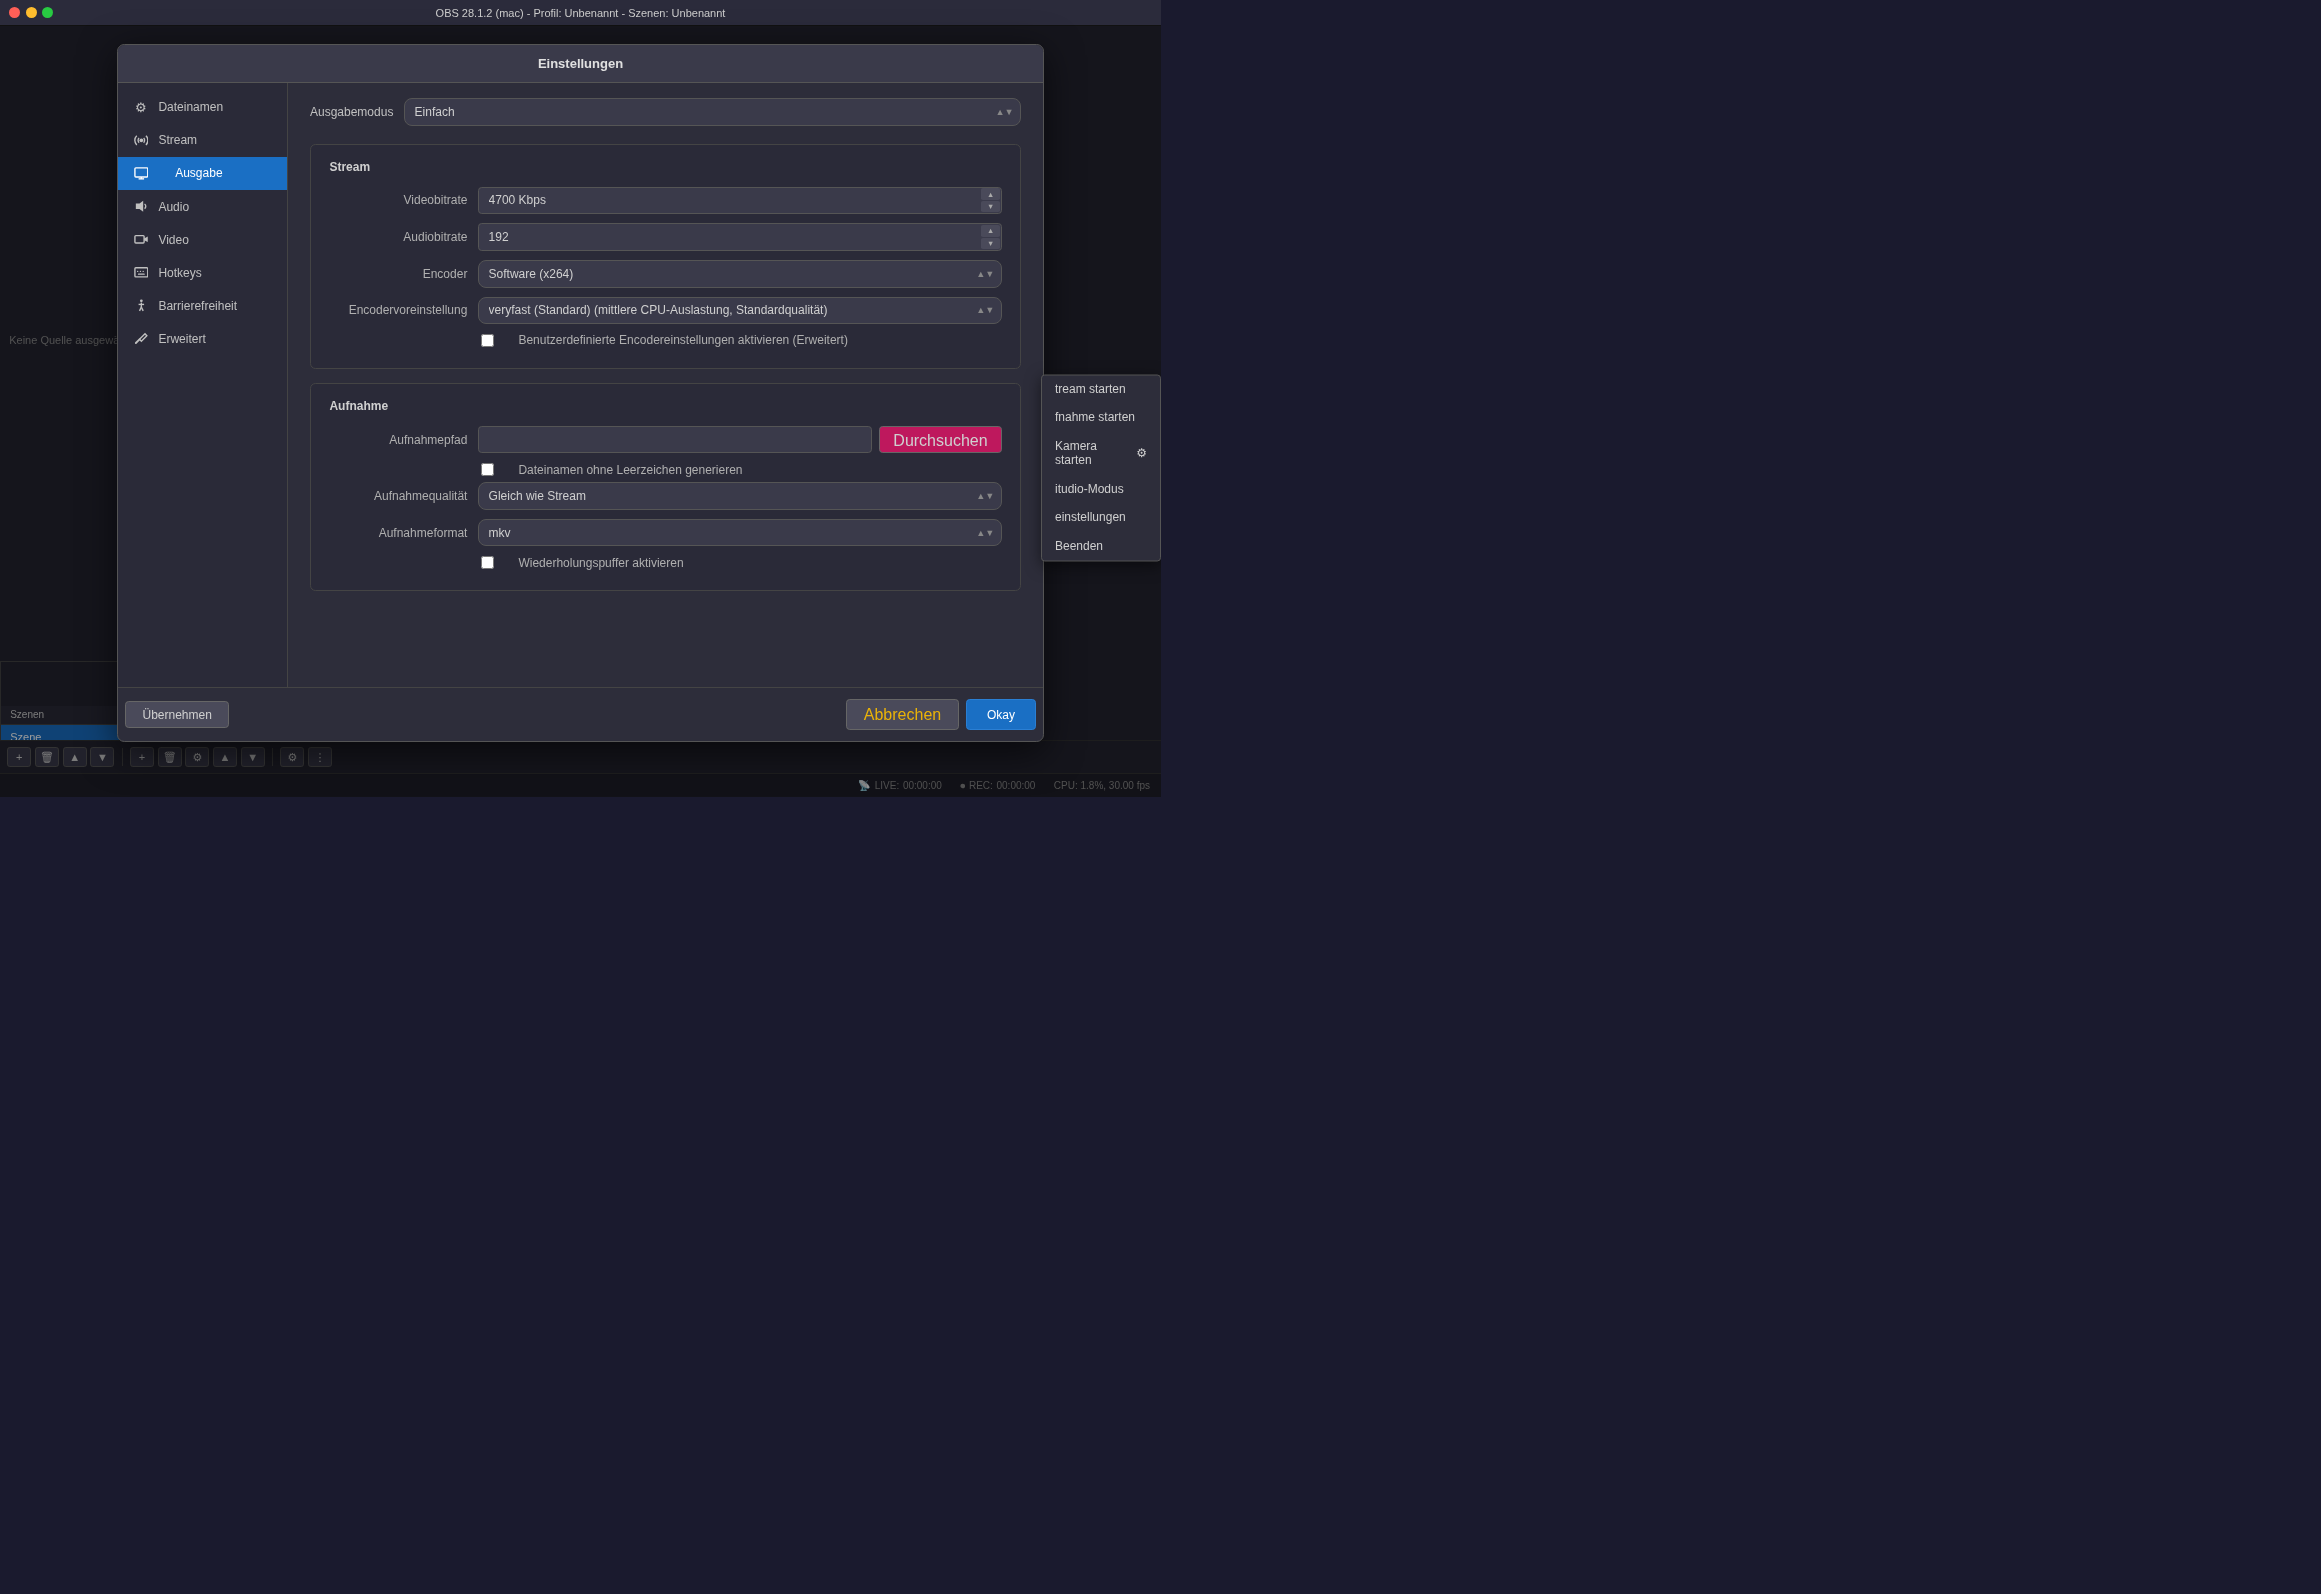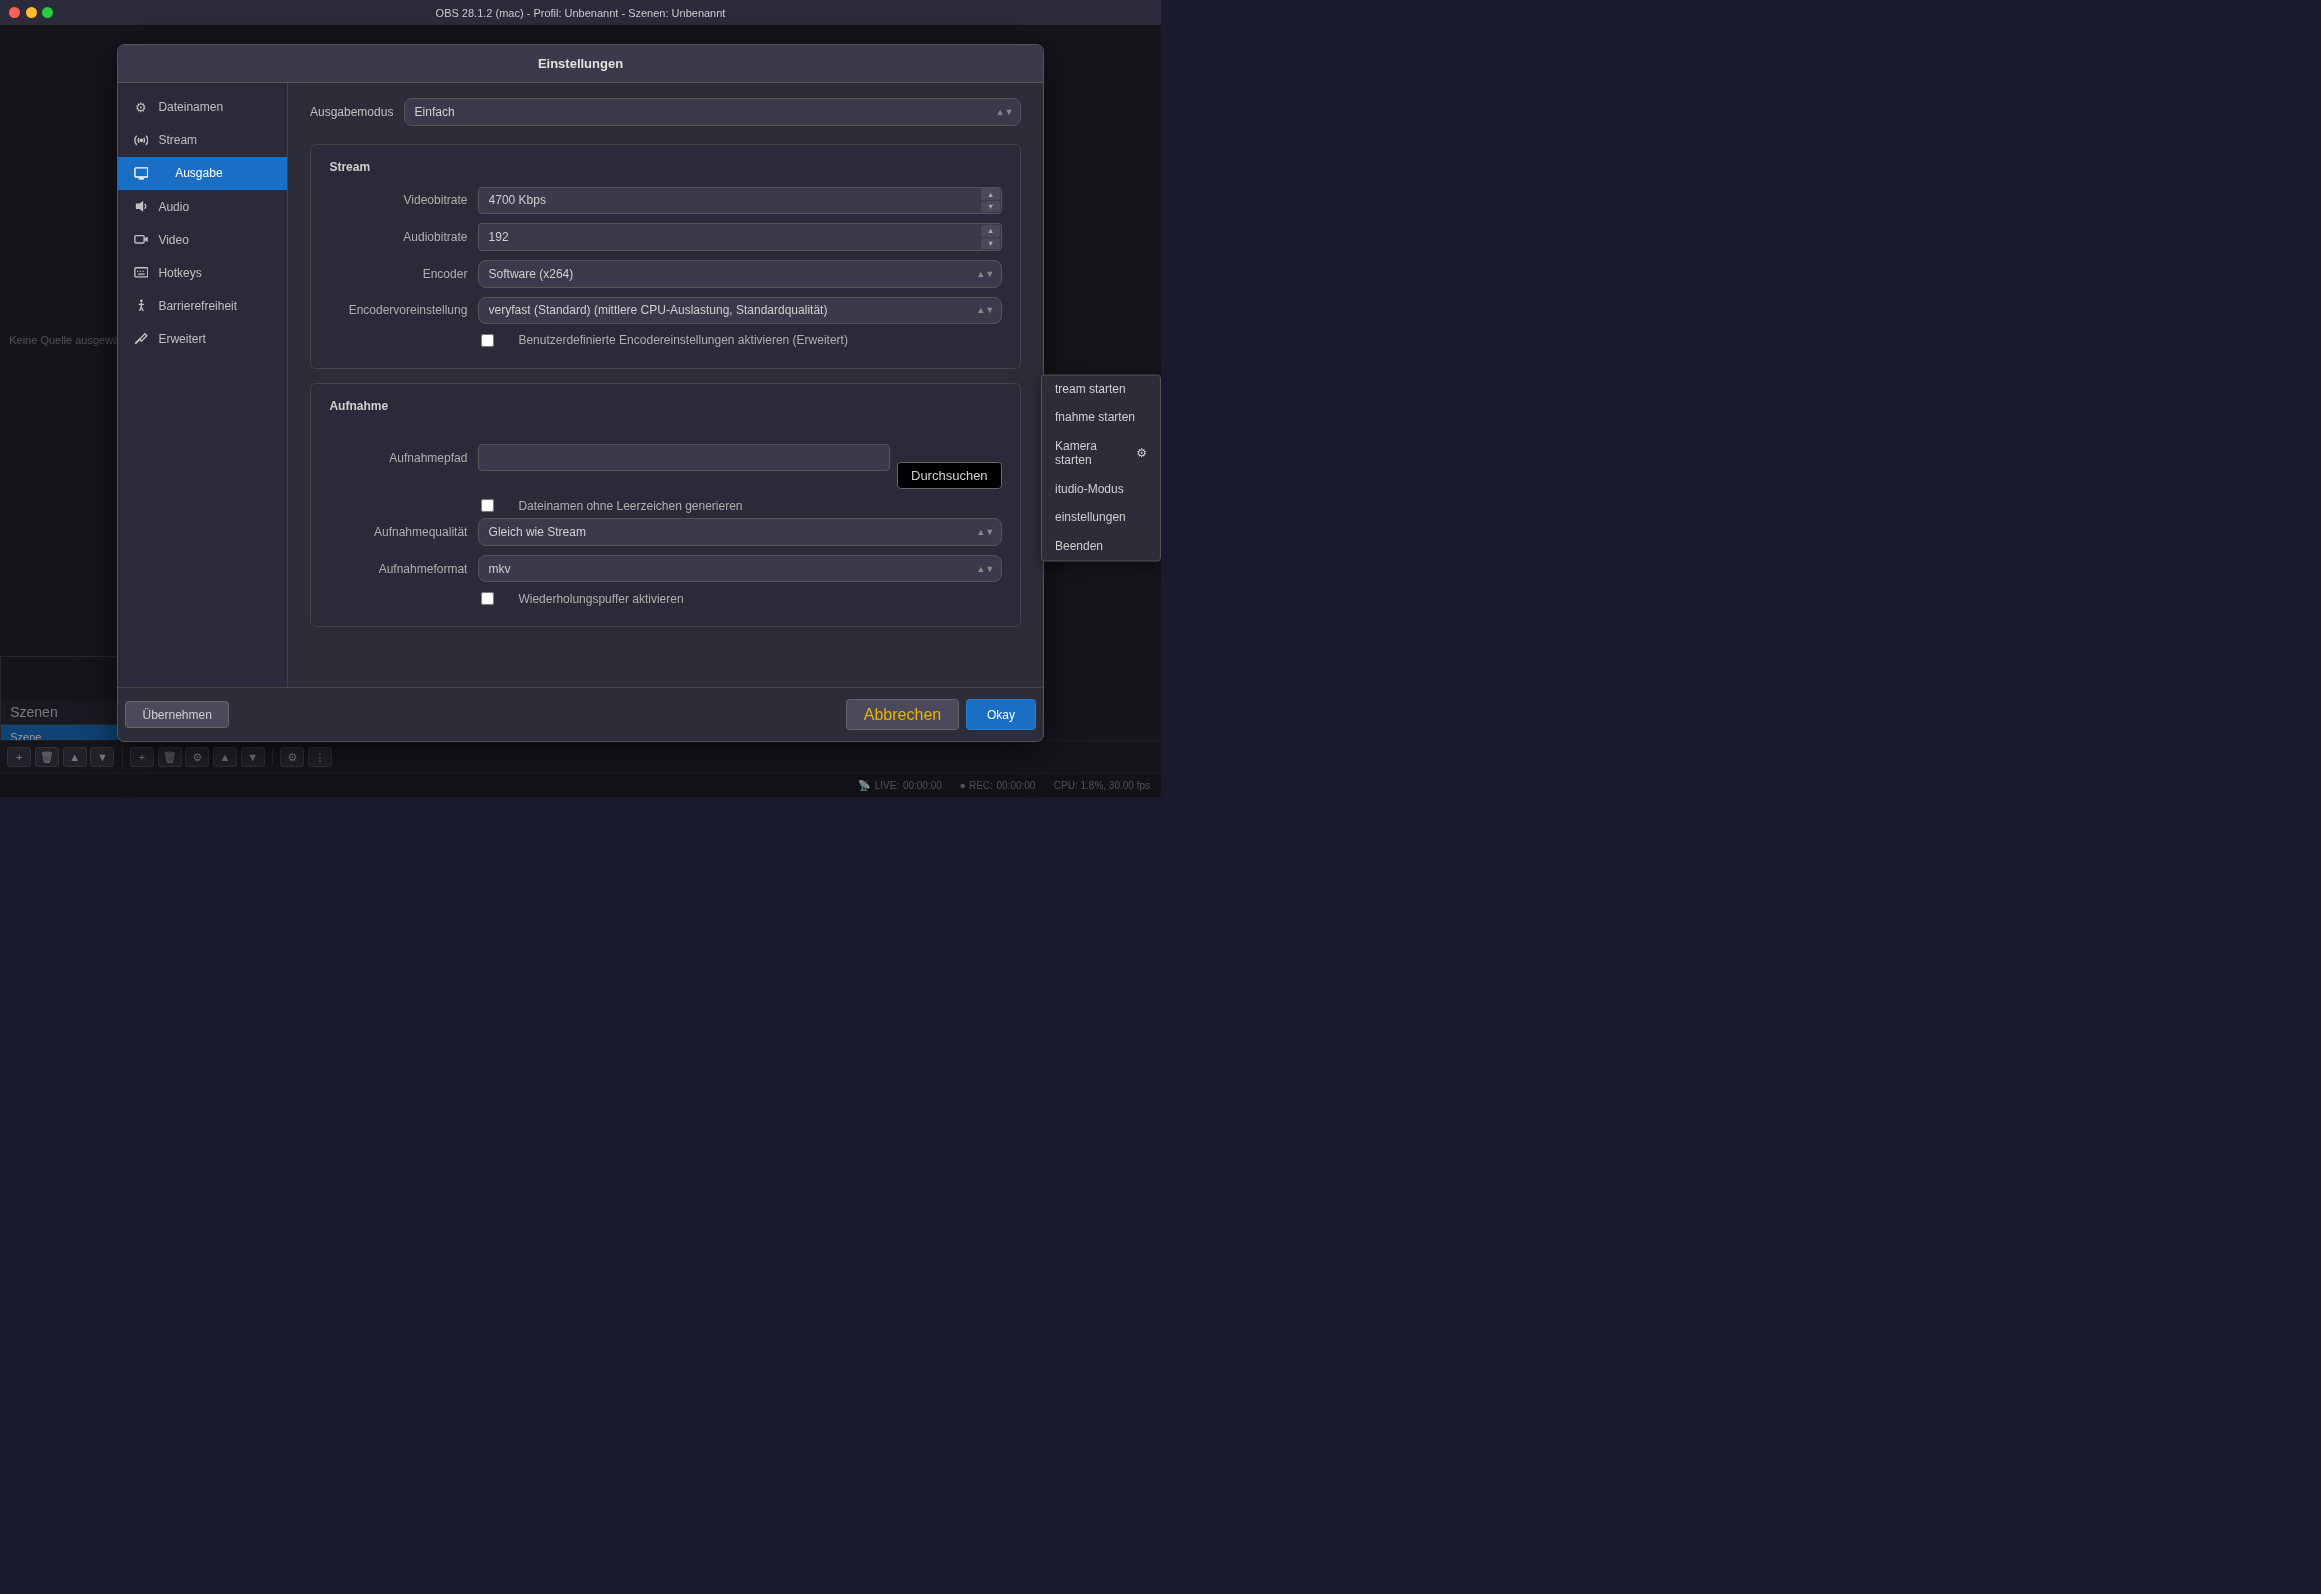--- a/index.html
+++ b/index.html
@@ -264,30 +264,29 @@
       flex: 1;
       background: #3a3a4a;
       border: 0.9px solid #555;
       border-radius: 3.7px;
       color: #d0d0d0;
       padding: 4.6px 9.2px;
       font-size: 12px;
       height: 27.5px;
     }
     .browse-btn {
-      background: #000000;
+      background: #be185d;
       border: 0.9px solid #666;
       border-radius: 3.7px;
       color: #d0d0d0;
       padding: 4.6px 13px;
-      font-size: 13px;
+      font-size: 16px;
       cursor: pointer;
       height: 27.5px;
       white-space: nowrap;
-      margin-top: 36px;
     }
 
     
     .settings-footer {
       padding: 11px 7px;
       display: flex;
       justify-content: space-between;
       align-items: center;
       border-top: 0.9px solid #444;
     }
@@ -323,21 +322,21 @@
       position: absolute;
       bottom: 48px;
       left: 0;
       width: 129px;
       background: #23232f;
       border: 0.9px solid #444;
     }
     .panel-header {
       background: #2a2a38;
       padding: 3.7px 9.2px;
-      font-size: 14px;
+      font-size: 10px;
       color: #ccc;
       border-bottom: 0.9px solid #444;
       display: flex;
       align-items: center;
       gap: 5.5px;
       margin-top: 44px;
     }
     .scene-item {
       padding: 5.5px 9.2px;
       font-size: 11px;

